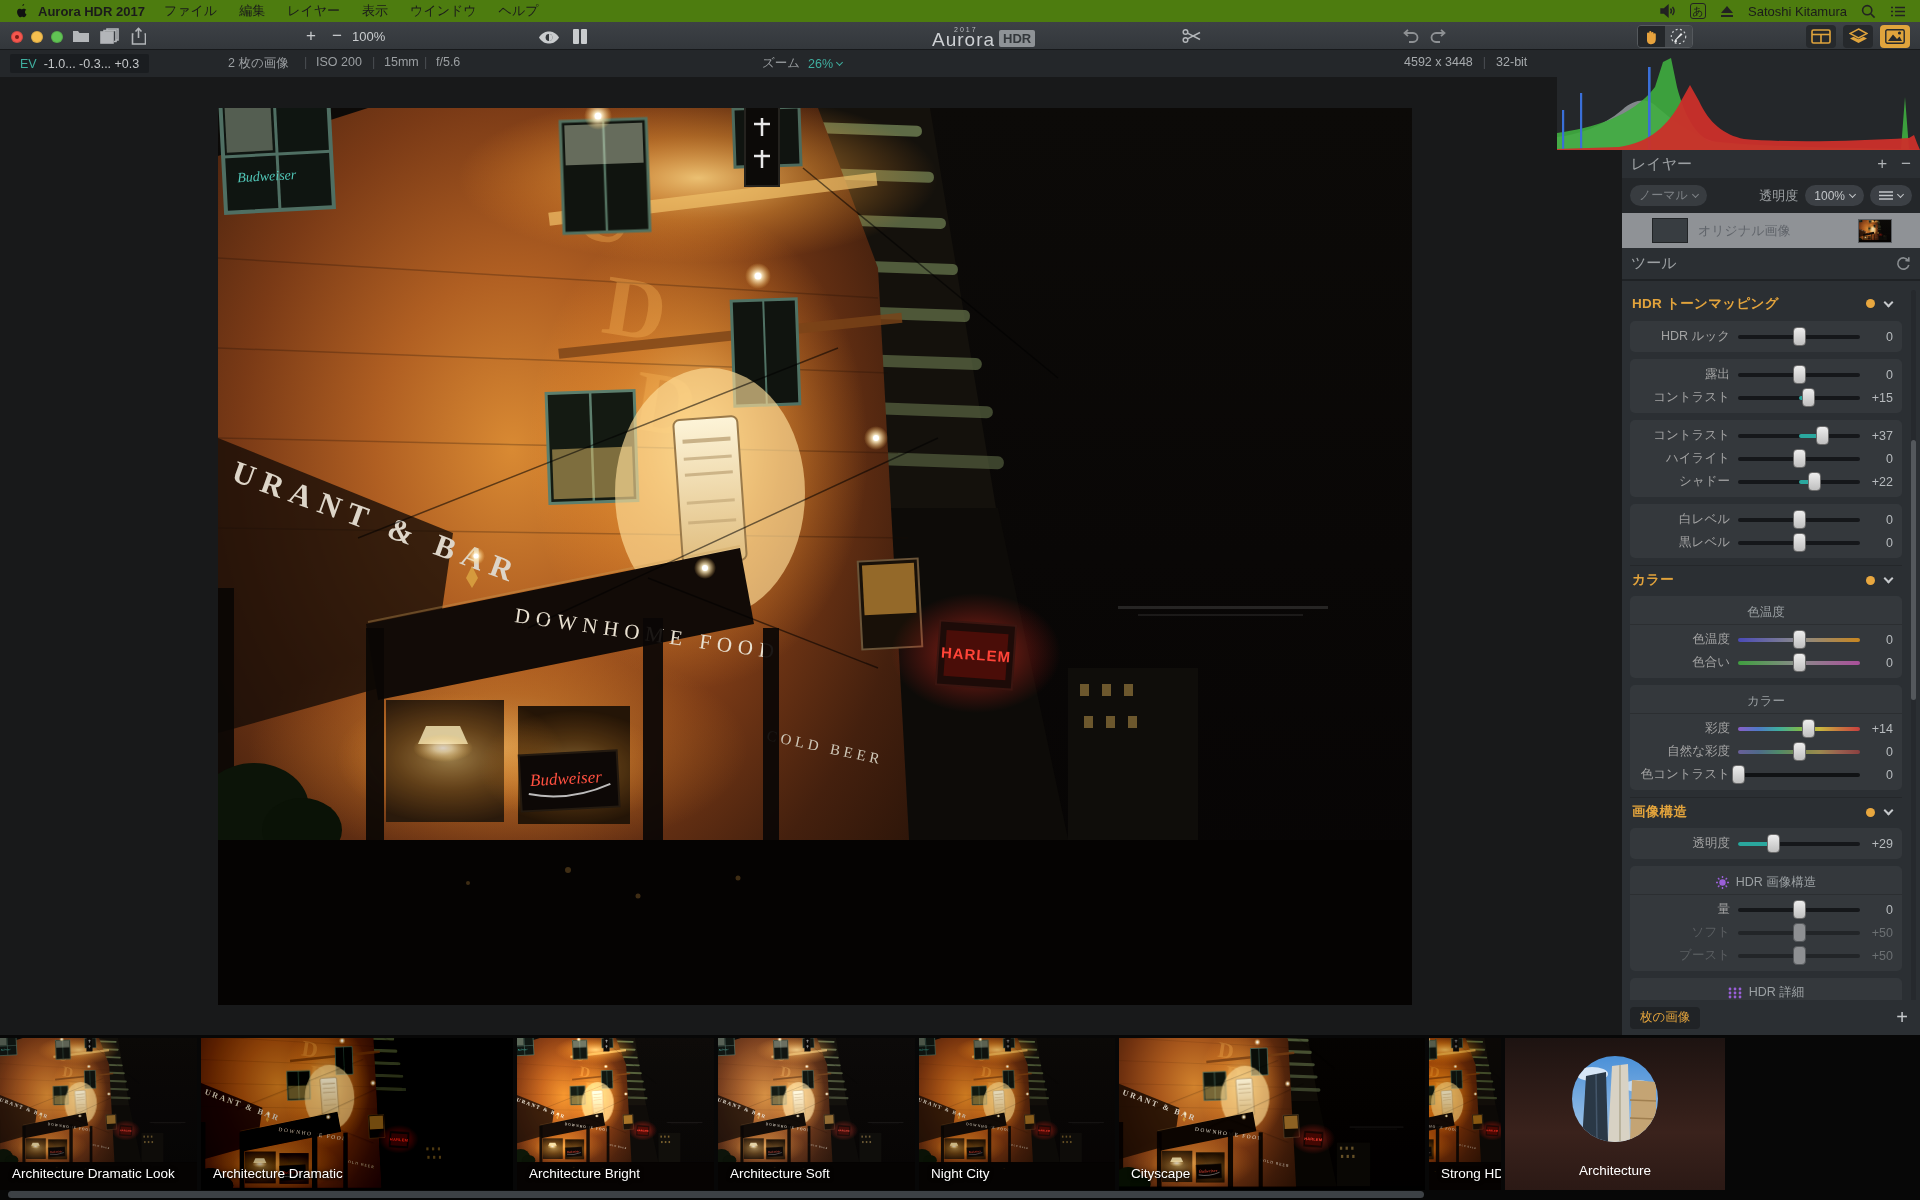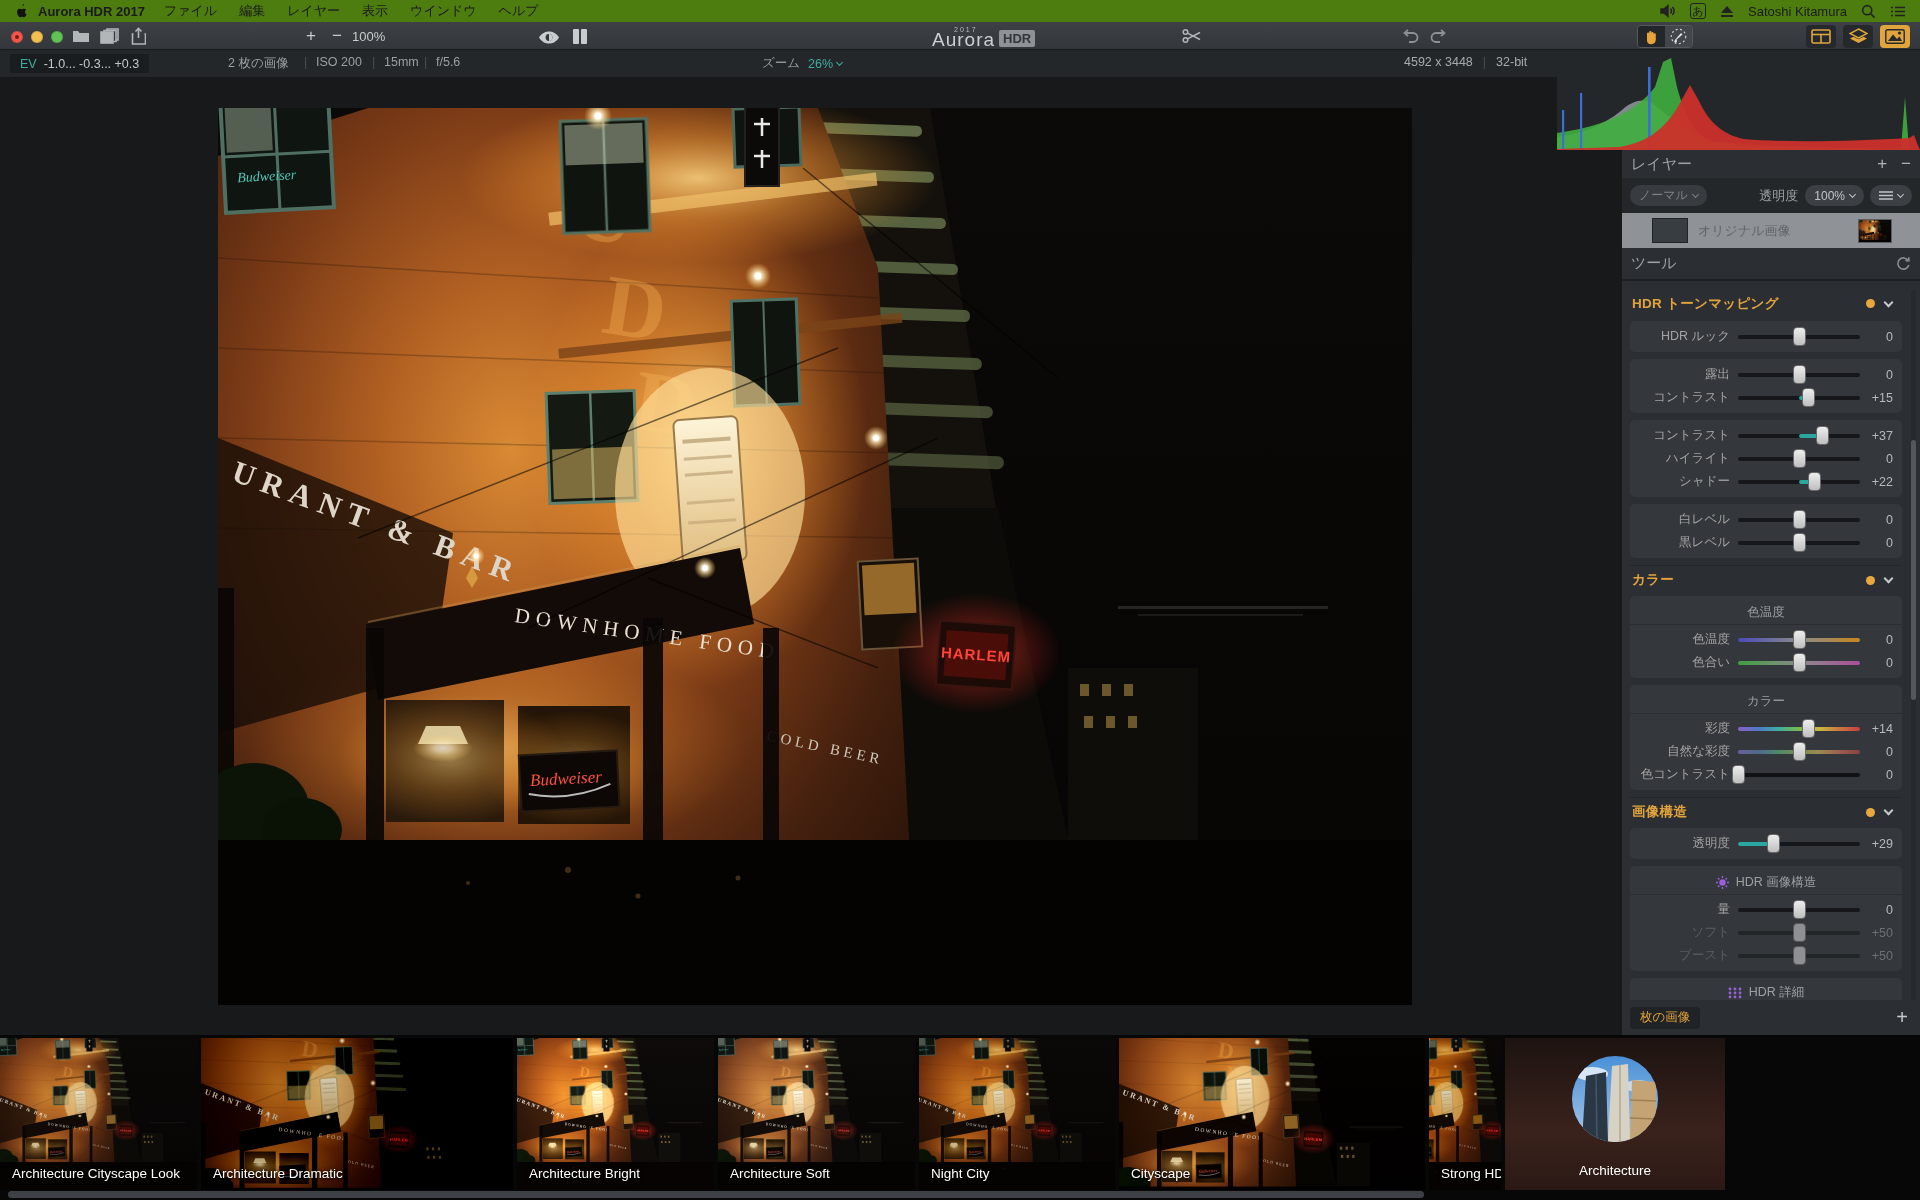--- a/index.html
+++ b/index.html
@@ -762,21 +762,21 @@
     <span id="addpreset">+</span>
   </div>
 </div>
 
 <div id="filmstrip">
   <div id="strip">
       <div class="thumb" style="width: 197px;">
         <svg viewBox="0 0 1194 897" preserveAspectRatio="xMidYMid slice" style="filter:brightness(0.92)">
           <use href="#scene"></use>
         </svg>
-        <span class="tlabel">Architecture Cityscape Look</span>
+        <span class="tlabel">Architecture Dramatic Look</span>
       </div>
       <div class="thumb" style="width: 312px;">
         <svg viewBox="0 0 1194 897" preserveAspectRatio="xMidYMid slice" style="filter:brightness(0.78) contrast(1.18)">
           <use href="#scene"></use>
         </svg>
         <span class="tlabel">Architecture Dramatic</span>
       </div>
       <div class="thumb sel" style="width: 197px;">
         <svg viewBox="0 0 1194 897" preserveAspectRatio="xMidYMid slice" style="filter:brightness(1.12) saturate(1.08)">
           <use href="#scene"></use>

